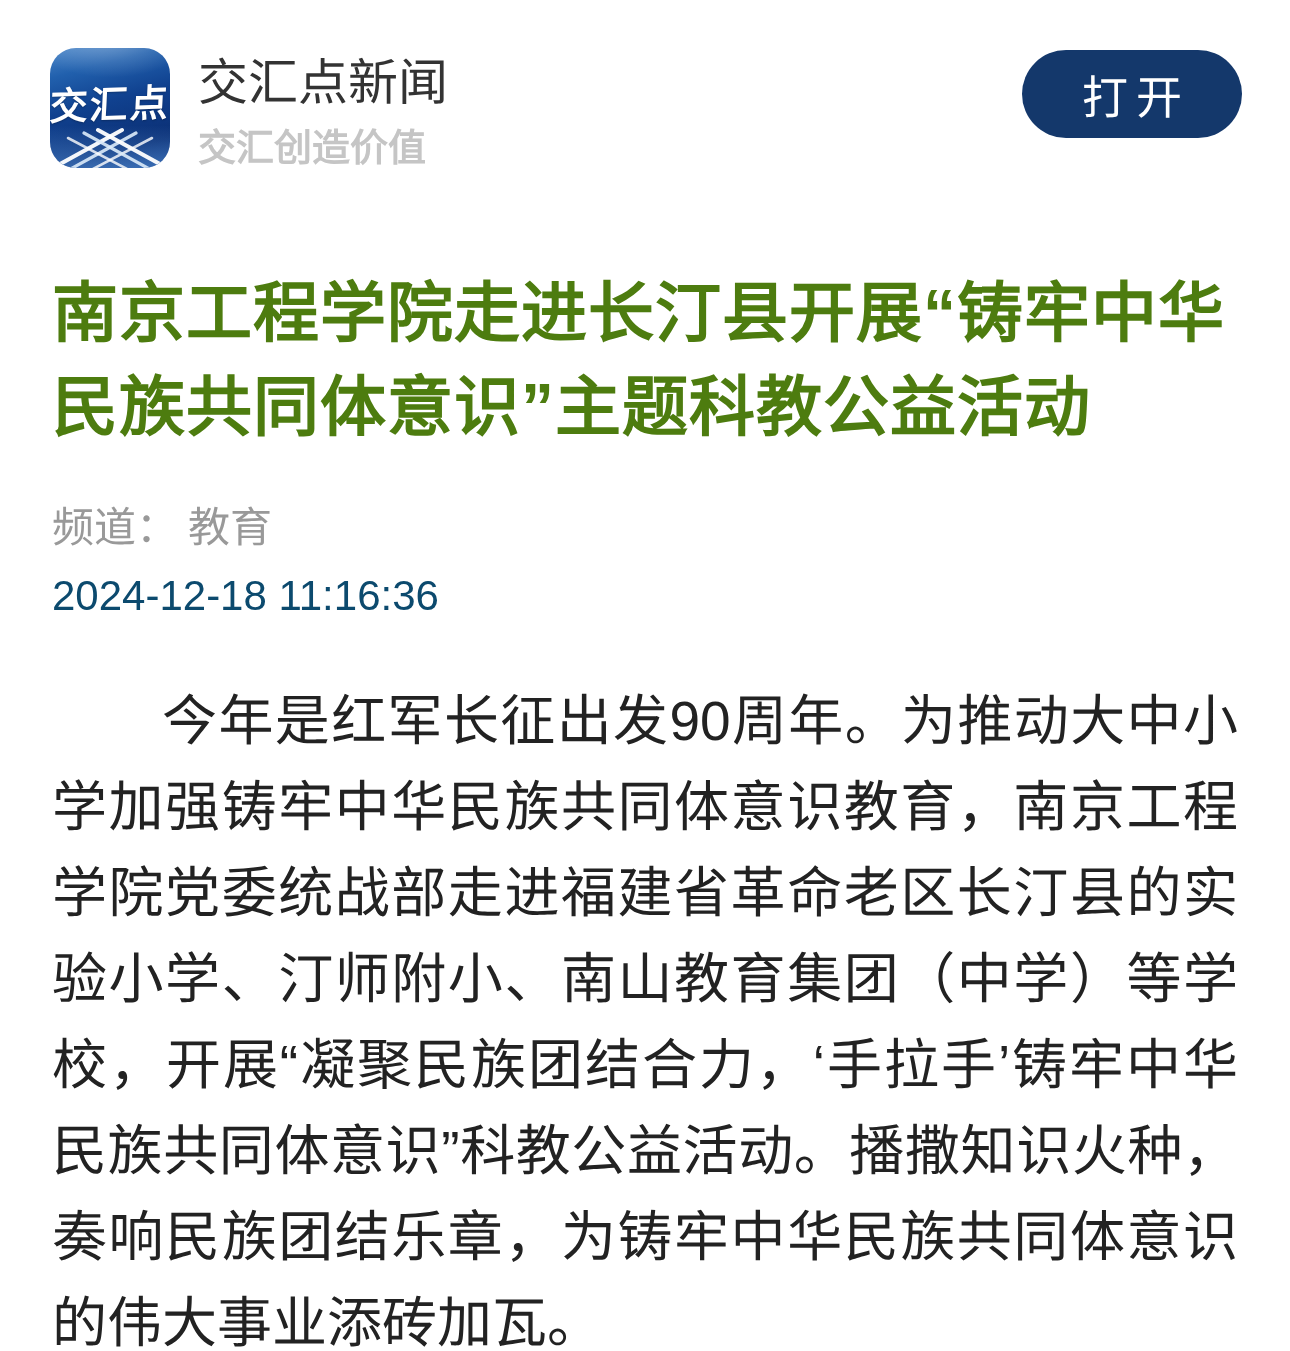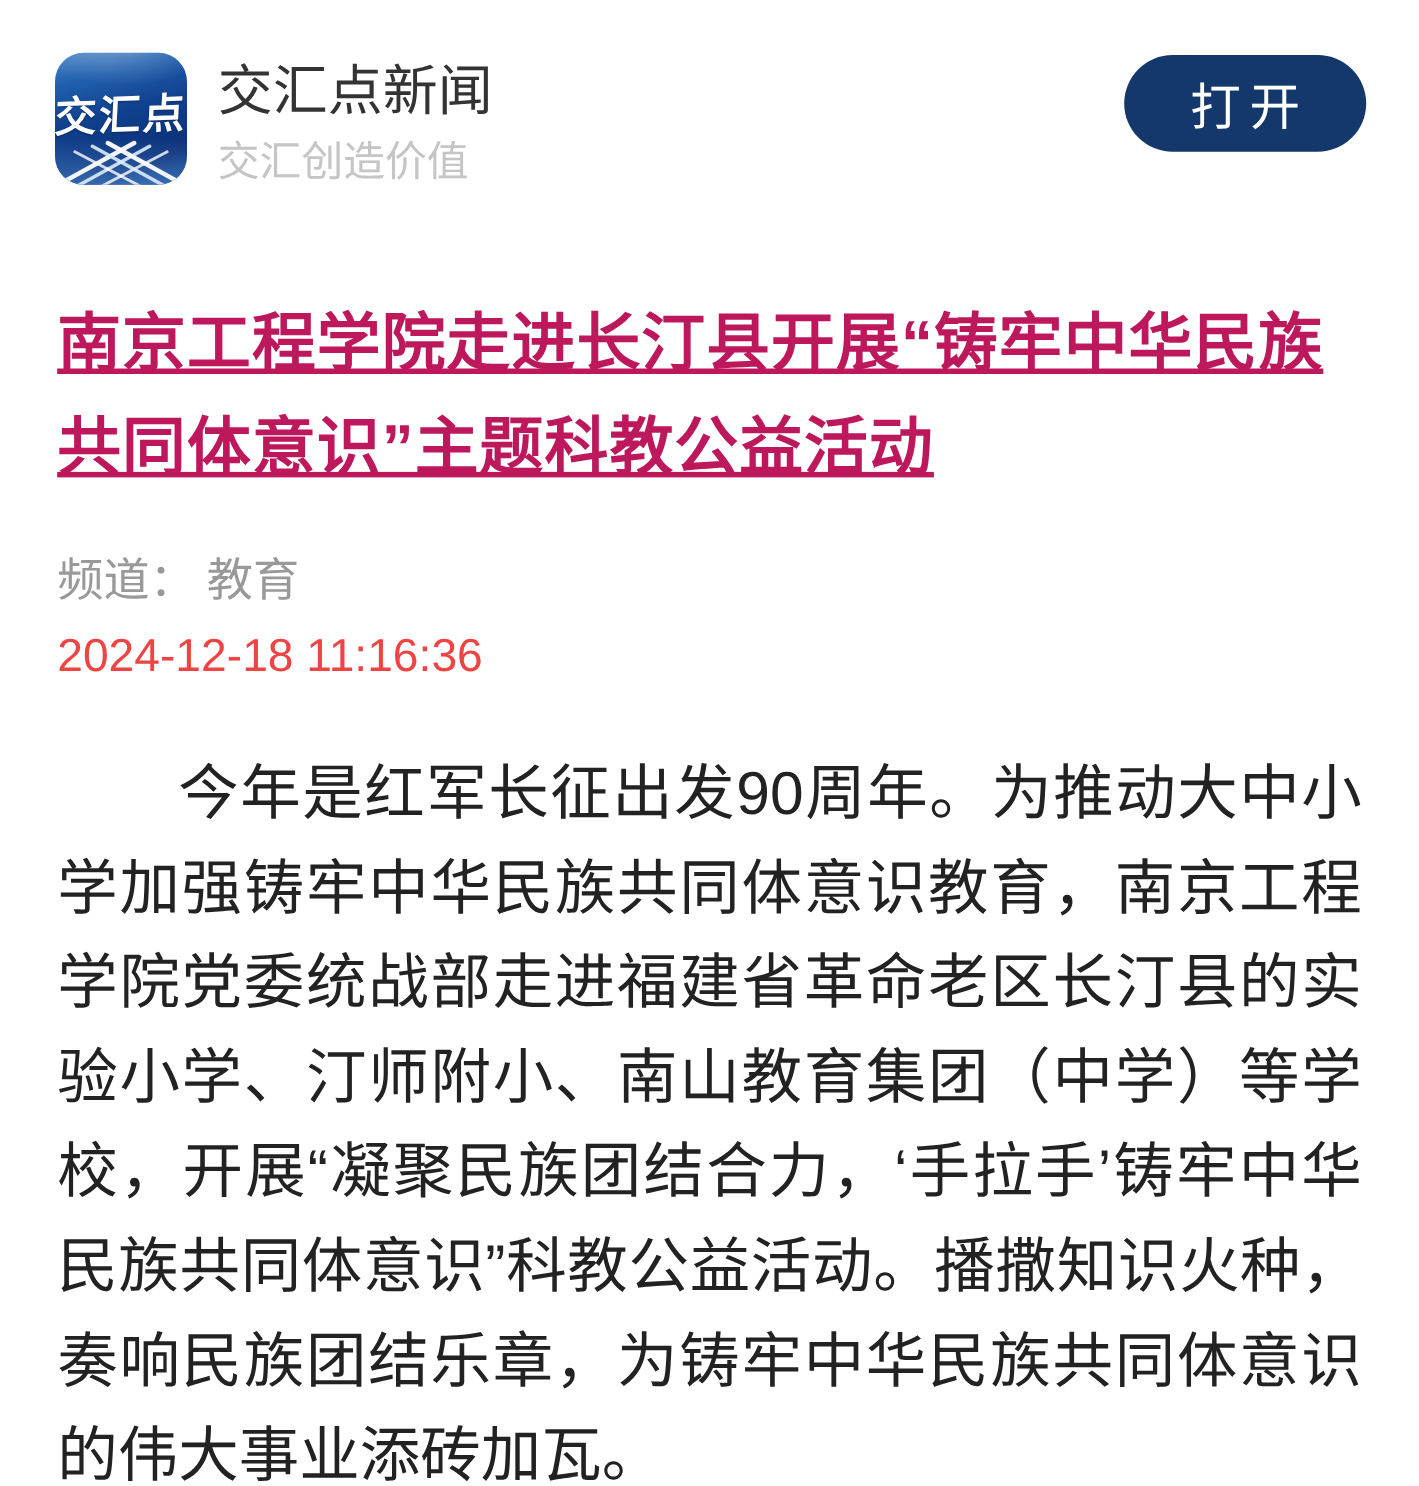--- a/index.html
+++ b/index.html
@@ -70,21 +70,21 @@
     font-size: 50px;
     line-height: 58px;
     color: #333333;
     font-weight: 500;
   }
   .app-tagline {
     margin-top: 14px;
     font-size: 38px;
     line-height: 44px;
     color: #c5c5c5;
-    font-weight: 400;
+    font-weight: 700;
   }
   .open-btn {
     margin-left: auto;
     margin-top: 2px;
     height: 88px;
     padding: 0 52px;
     border: none;
     border-radius: 48px;
     background: #14386b;
     color: #ffffff;
@@ -97,42 +97,41 @@
     align-items: center;
     justify-content: center;
   }
 
   
   .article {
     padding: 0 52px;
   }
   .article-title {
     margin-top: 96px;
-    font-size: 58px;
+    font-size: 66px;
     line-height: 94px;
     font-weight: 700;
-    color: #be185d;
+    color: #4d7c0f;
     letter-spacing: 1px;
-    text-decoration: underline;
   }
   .meta-channel {
     margin-top: 48px;
     font-size: 42px;
     line-height: 52px;
     color: #999999;
   }
   .meta-channel .value { margin-left: 10px; }
   .meta-dateline {
     margin-top: 16px;
     display: flex;
     justify-content: space-between;
     align-items: baseline;
     font-size: 42px;
     line-height: 52px;
-    color: #ef4444;
+    color: #0c4a6e;
   }
   .meta-source .value { margin-left: 8px; }
   .article-body {
     margin-top: 56px;
     font-size: 55px;
     line-height: 86px;
     color: #222222;
     text-align: justify;
     text-indent: 2em;
   }

